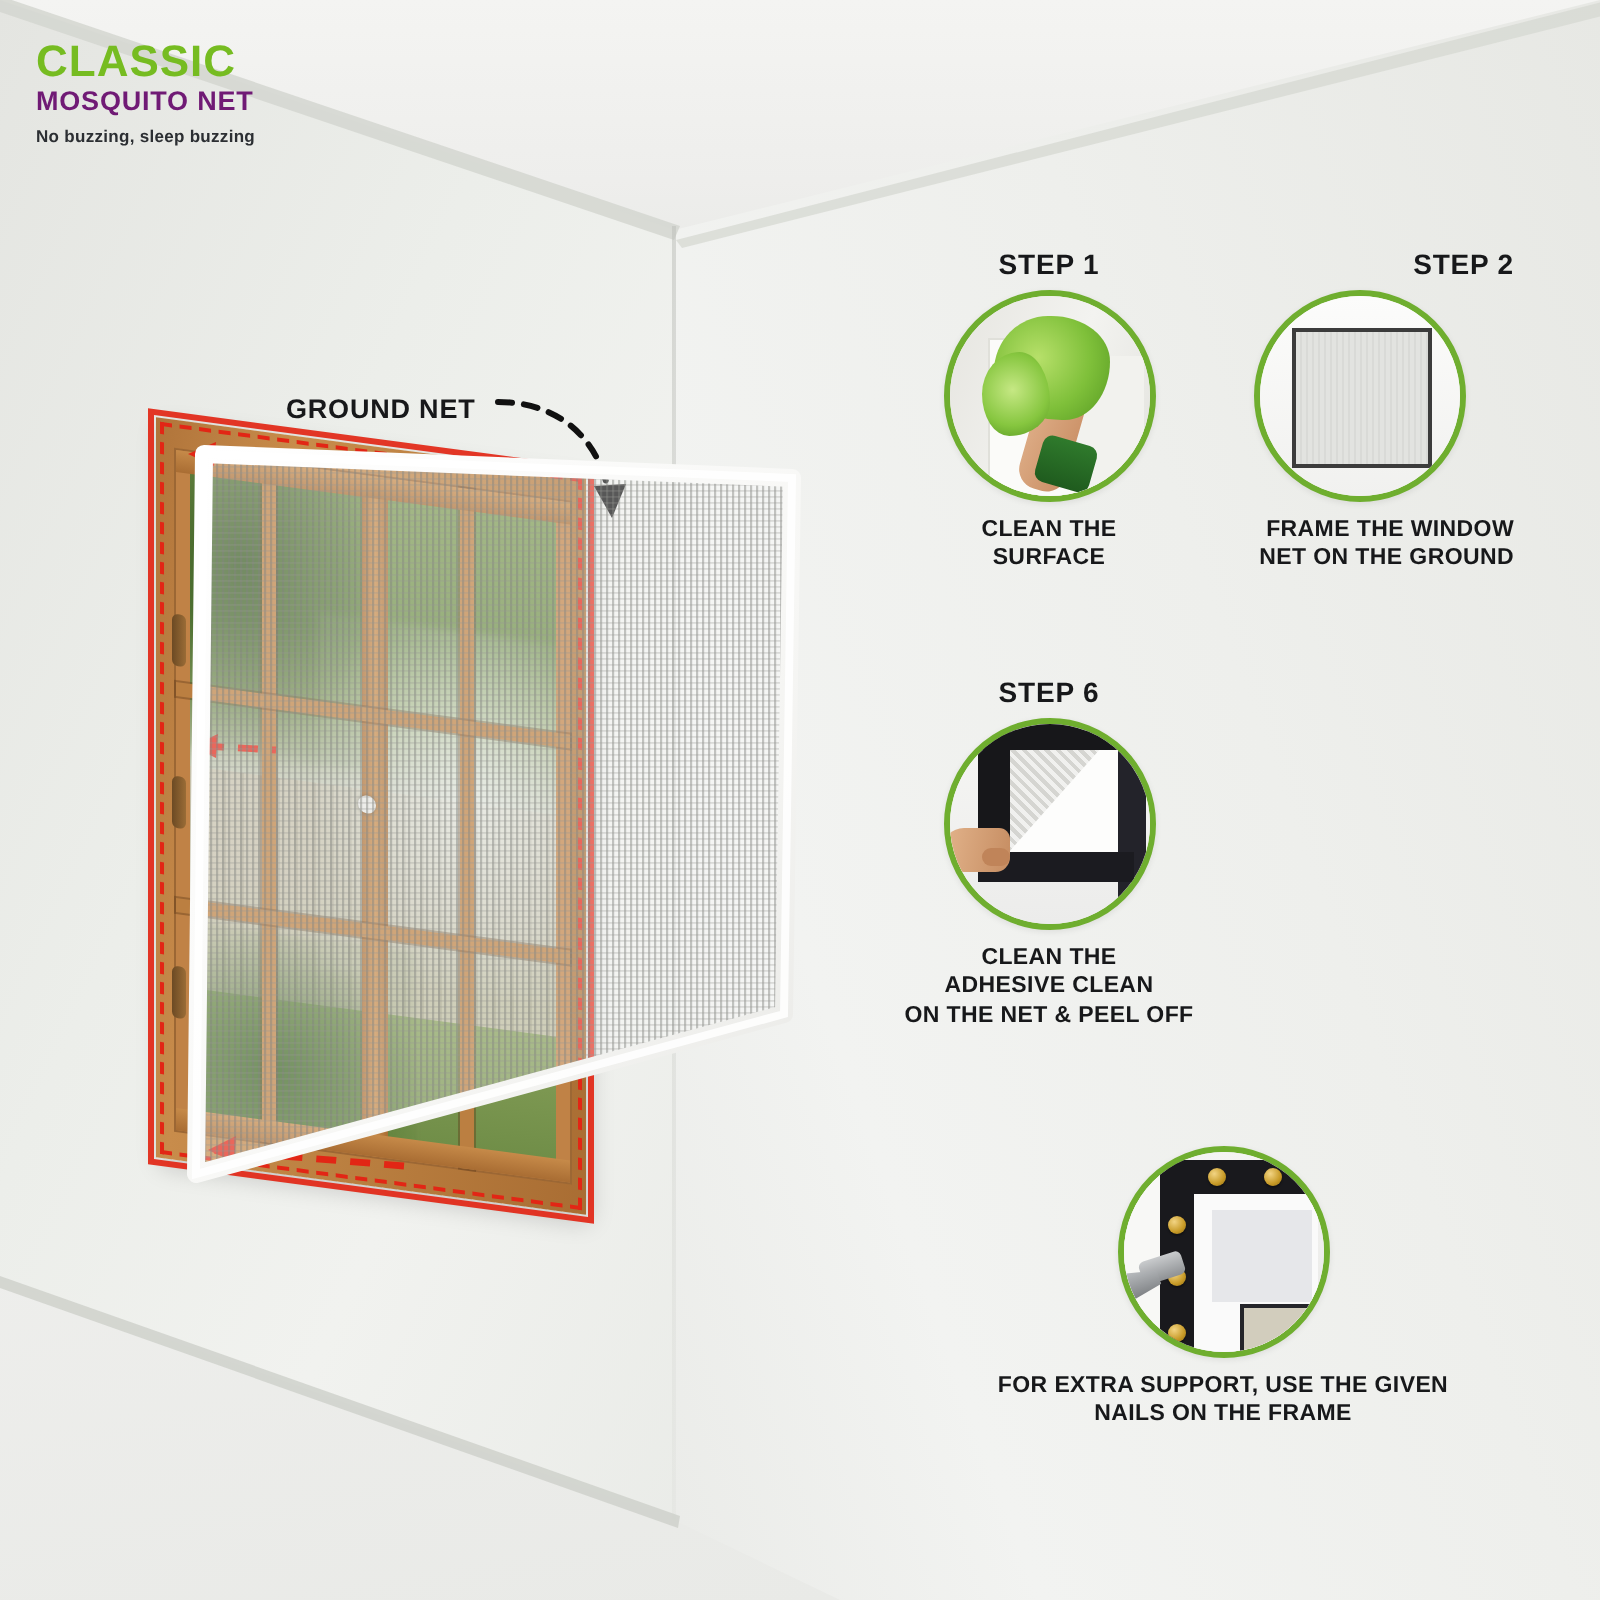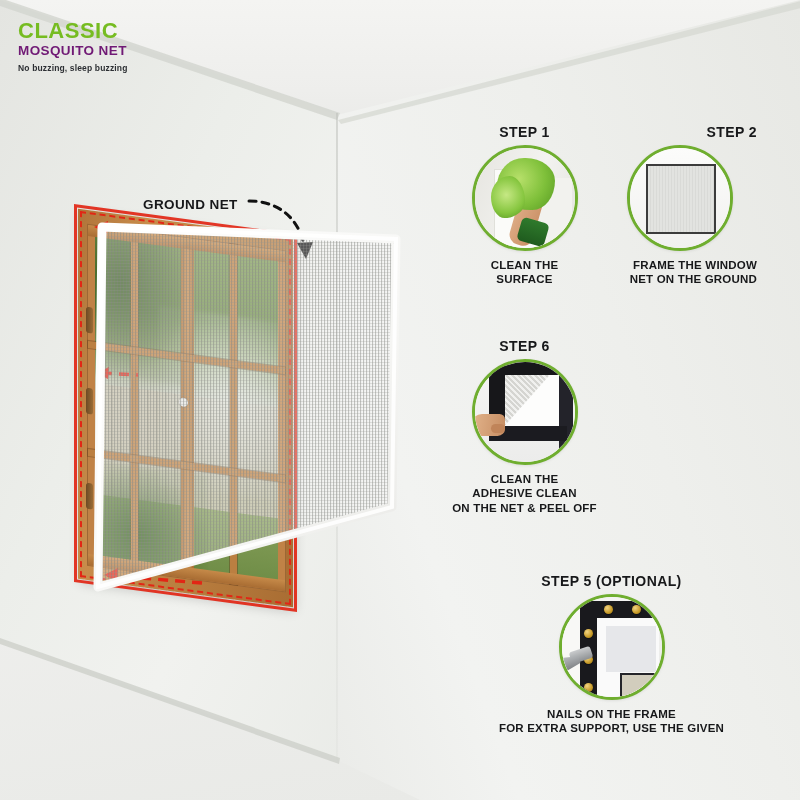--- a/index.html
+++ b/index.html
@@ -411,38 +411,37 @@
       </div>
       <div class="step-caption">
         <div>CLEAN THE</div>
         <div>ADHESIVE CLEAN</div>
         <div>ON THE NET &amp; PEEL OFF</div>
       </div>
     </div>
 
 
     <div class="step" style="left:484px;top:573px;width:255px;">
-      <div class="step-title">STEP 5 (OPTIONAL)</div>
       <div class="circle">
         <div class="s5-bg">
           <div class="s5-wall"></div>
           <div class="s5-white"></div>
           <div class="s5-inner"></div>
           <div class="s5-inner2"></div>
           <div class="s5-black-t"></div>
           <div class="s5-black-l"></div>
           <div class="nail" style="left:42px;top:8px;"></div>
           <div class="nail" style="left:70px;top:8px;"></div>
           <div class="nail" style="left:22px;top:32px;"></div>
           <div class="nail" style="left:22px;top:58px;"></div>
           <div class="nail" style="left:22px;top:86px;"></div>
           <div class="hammer-h"></div>
           <div class="hammer-c"></div>
         </div>
       </div>
       <div class="step-caption">
+        <div>FOR EXTRA SUPPORT, USE THE GIVEN</div>
         <div>NAILS ON THE  FRAME</div>
-        <div>FOR EXTRA SUPPORT, USE THE GIVEN</div>
       </div>
     </div>
 
   </div>
 </div>
 
 </body></html>

